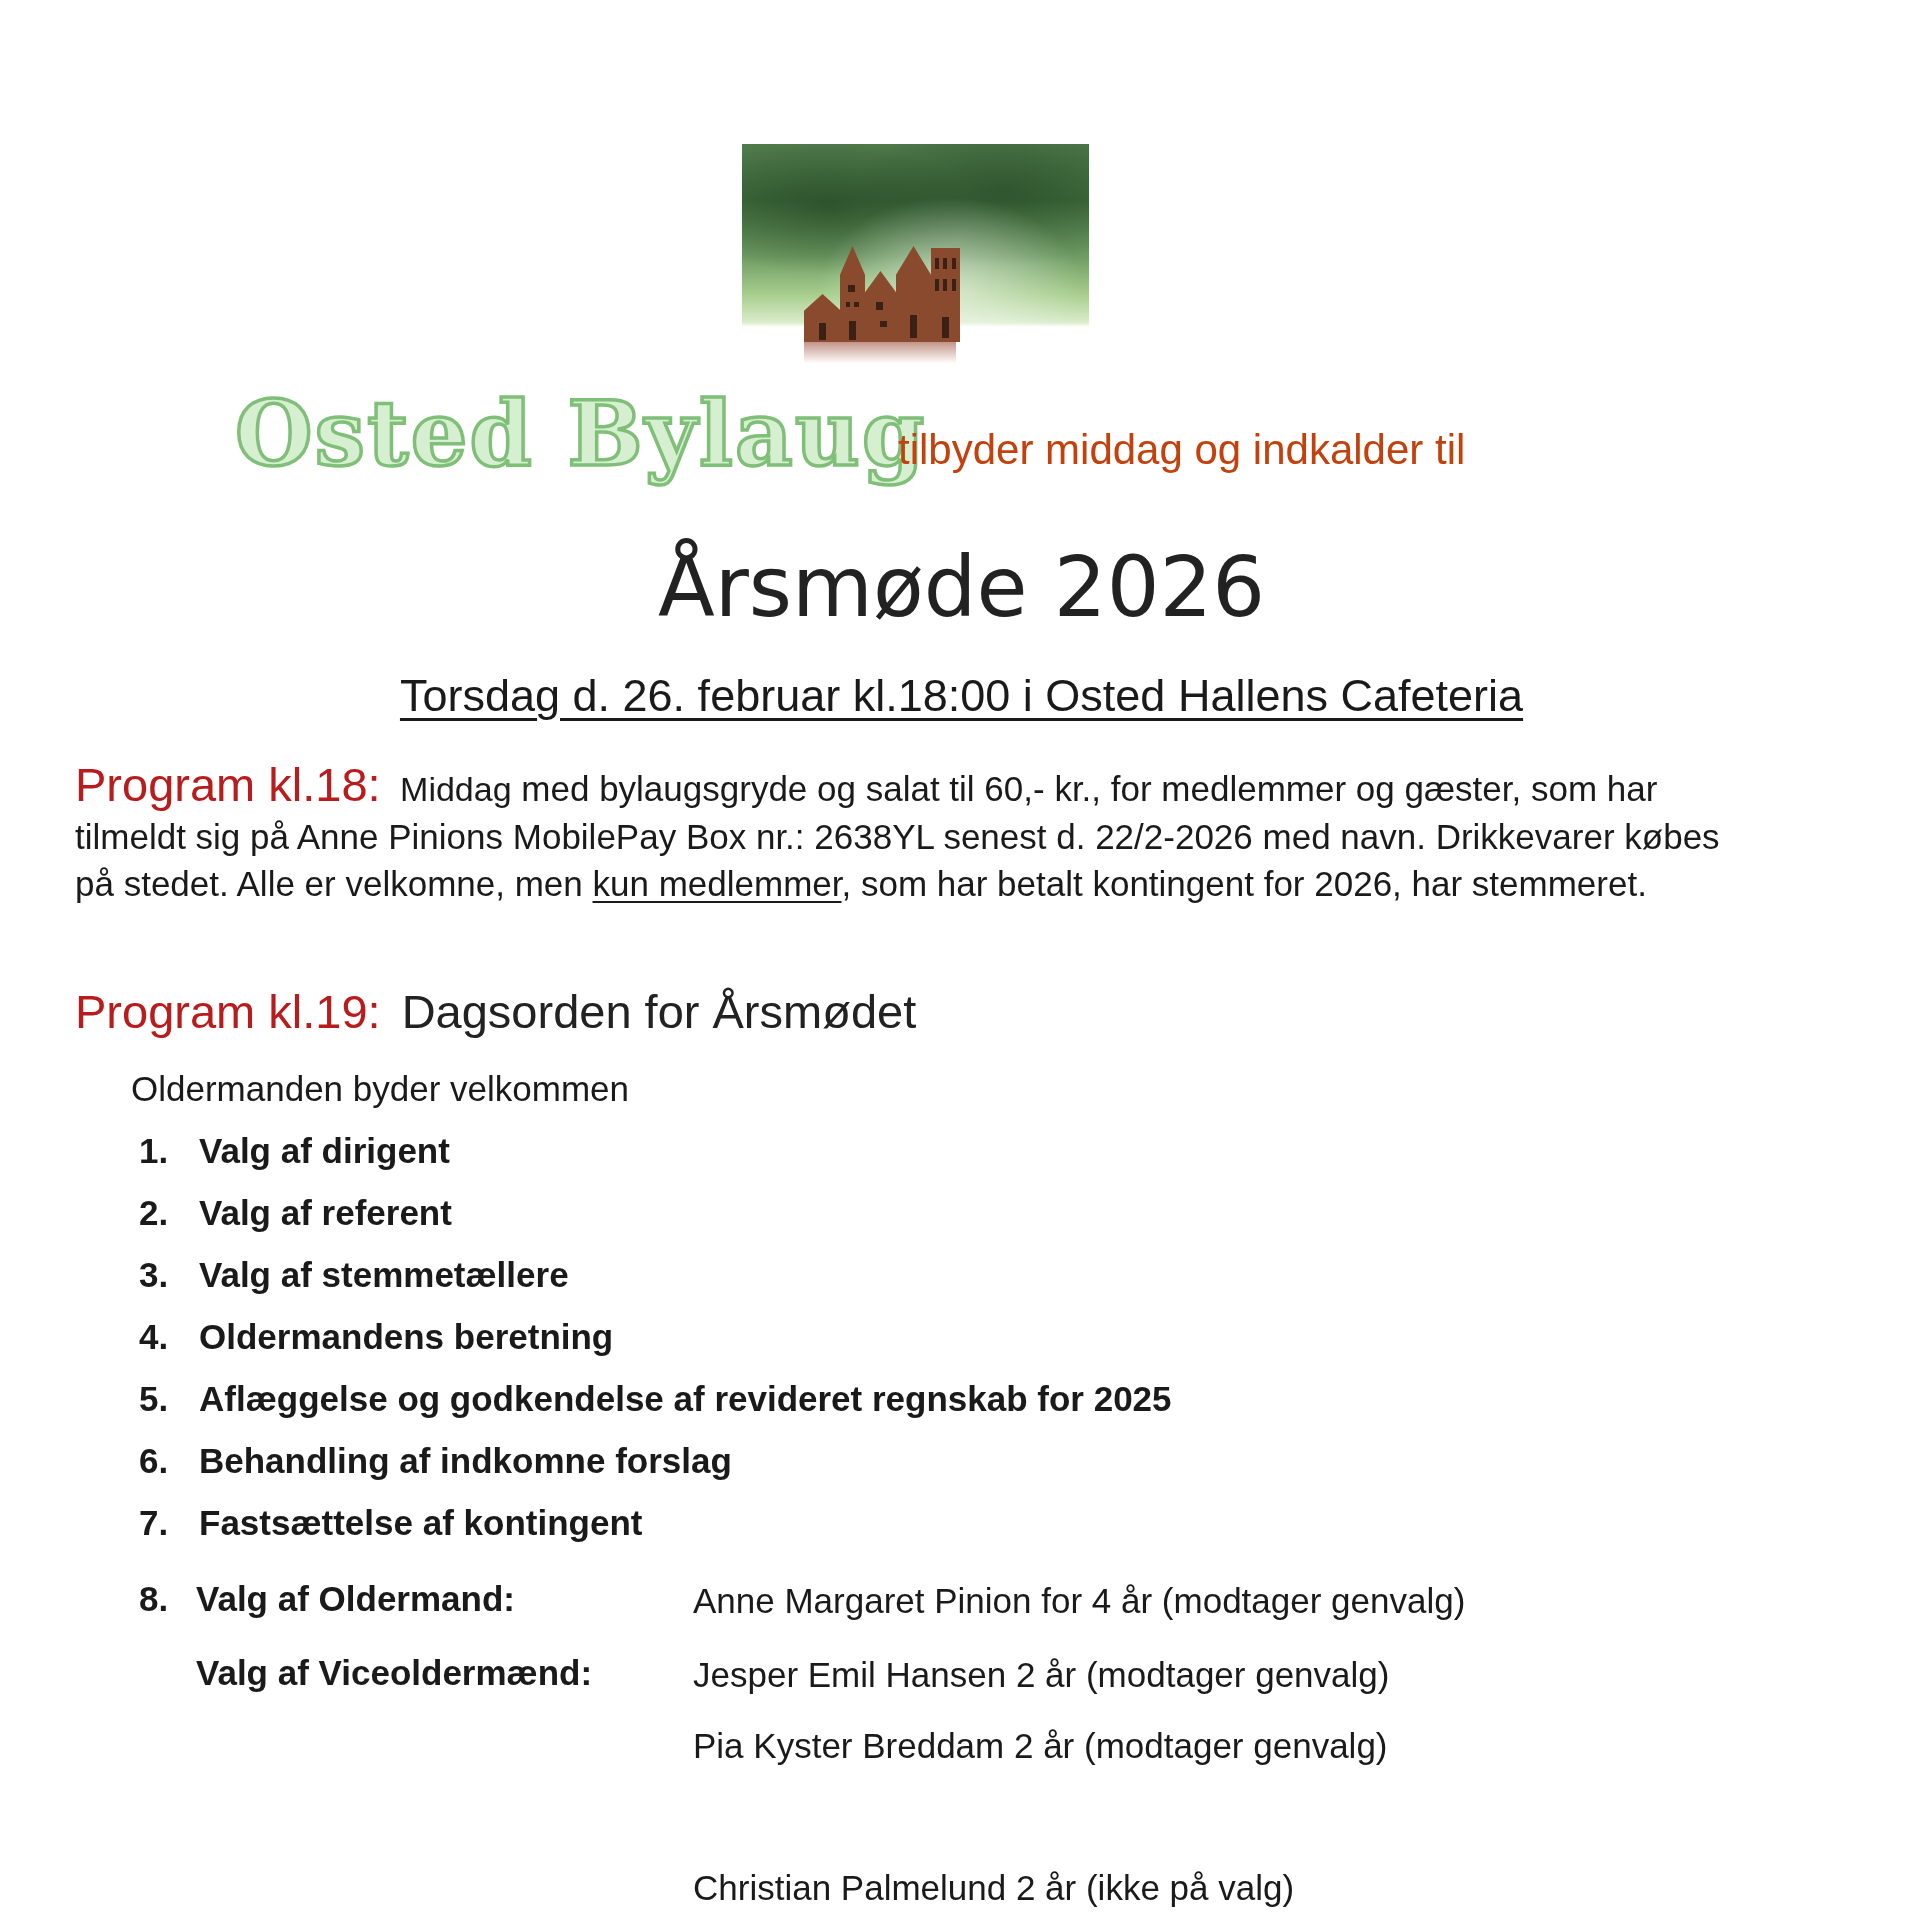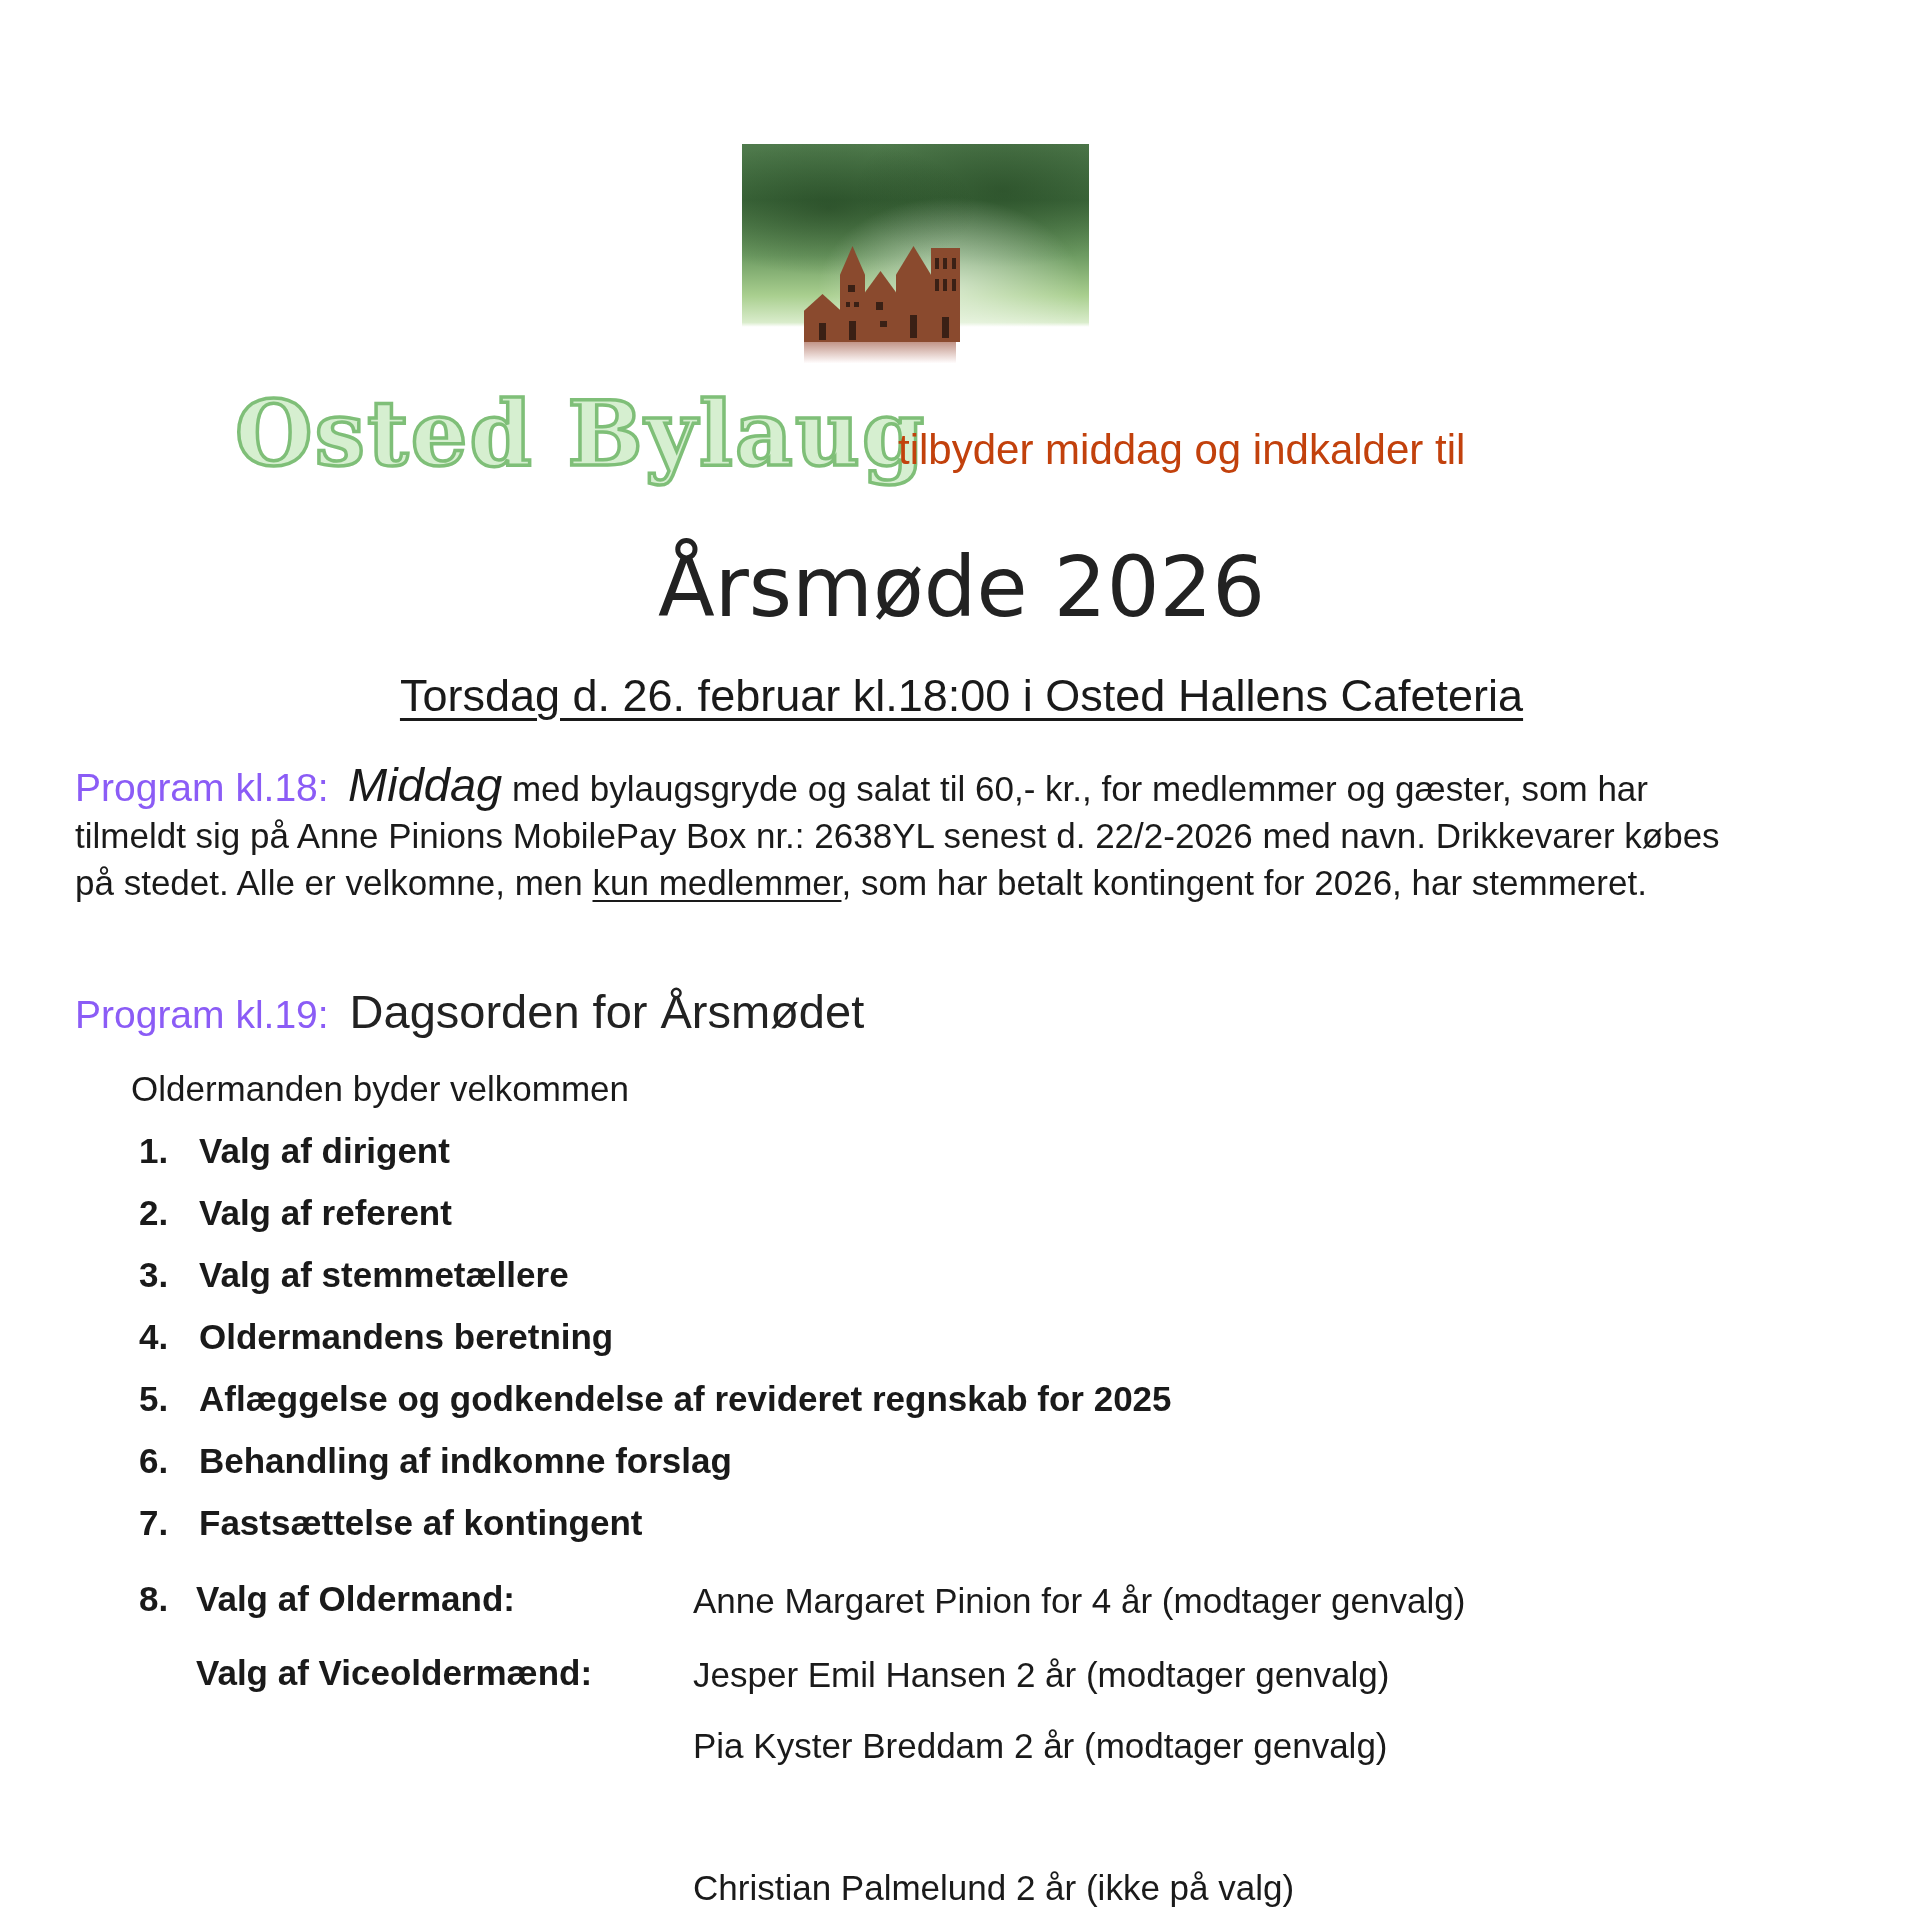--- a/index.html
+++ b/index.html
@@ -24,23 +24,23 @@
            font-size: 89px; color: transparent; -webkit-text-stroke: 3.5px #7fbf78;
            letter-spacing: 2.3px; text-shadow: 0 0 0 #d6efd0; }
   .tagline { left: 898px; top: 426px; font-size: 42px; color: #c2410c; }
 
   .main-title { left: 0; width: 1923px; top: 539px; text-align:center; font-size: 83px;
                 font-family: "DejaVu Sans", sans-serif; color:#222; }
 
   .date-line { left: 0; width: 1923px; top: 670px; text-align:center; font-size: 45px; }
   .date-line span { text-decoration: underline; text-decoration-thickness: 2.7px; text-underline-offset: 7px; }
 
-  .prog-label { color: #8b5cf6; font-size: 39px; }
+  .prog-label { color: #b91c1c; font-size: 47px; }
   .para { left: 75px; width: 1676px; top: 761px; font-size: 35px; line-height: 47px; }
-  .para .big { font-size: 47px; font-weight: normal; font-style: italic; }
+  .para .big { font-size: 34px; font-weight: normal; }
   .para u { text-decoration-thickness: 2.3px; text-underline-offset: 5.4px; }
 
   .prog2 { left: 75px; top: 984px; font-size: 47px; }
   .prog2 .dag { margin-left: 21px; color:#222; }
 
   .agenda-intro { left: 131px; top: 1069px; font-size: 35px; font-weight: normal; }
   .agenda { left: 139px; top: 1131px; font-size: 35px; font-weight: bold; }
   .agenda .row { height: 62px; display:flex; }
   .agenda .num { width: 60px; }
 

